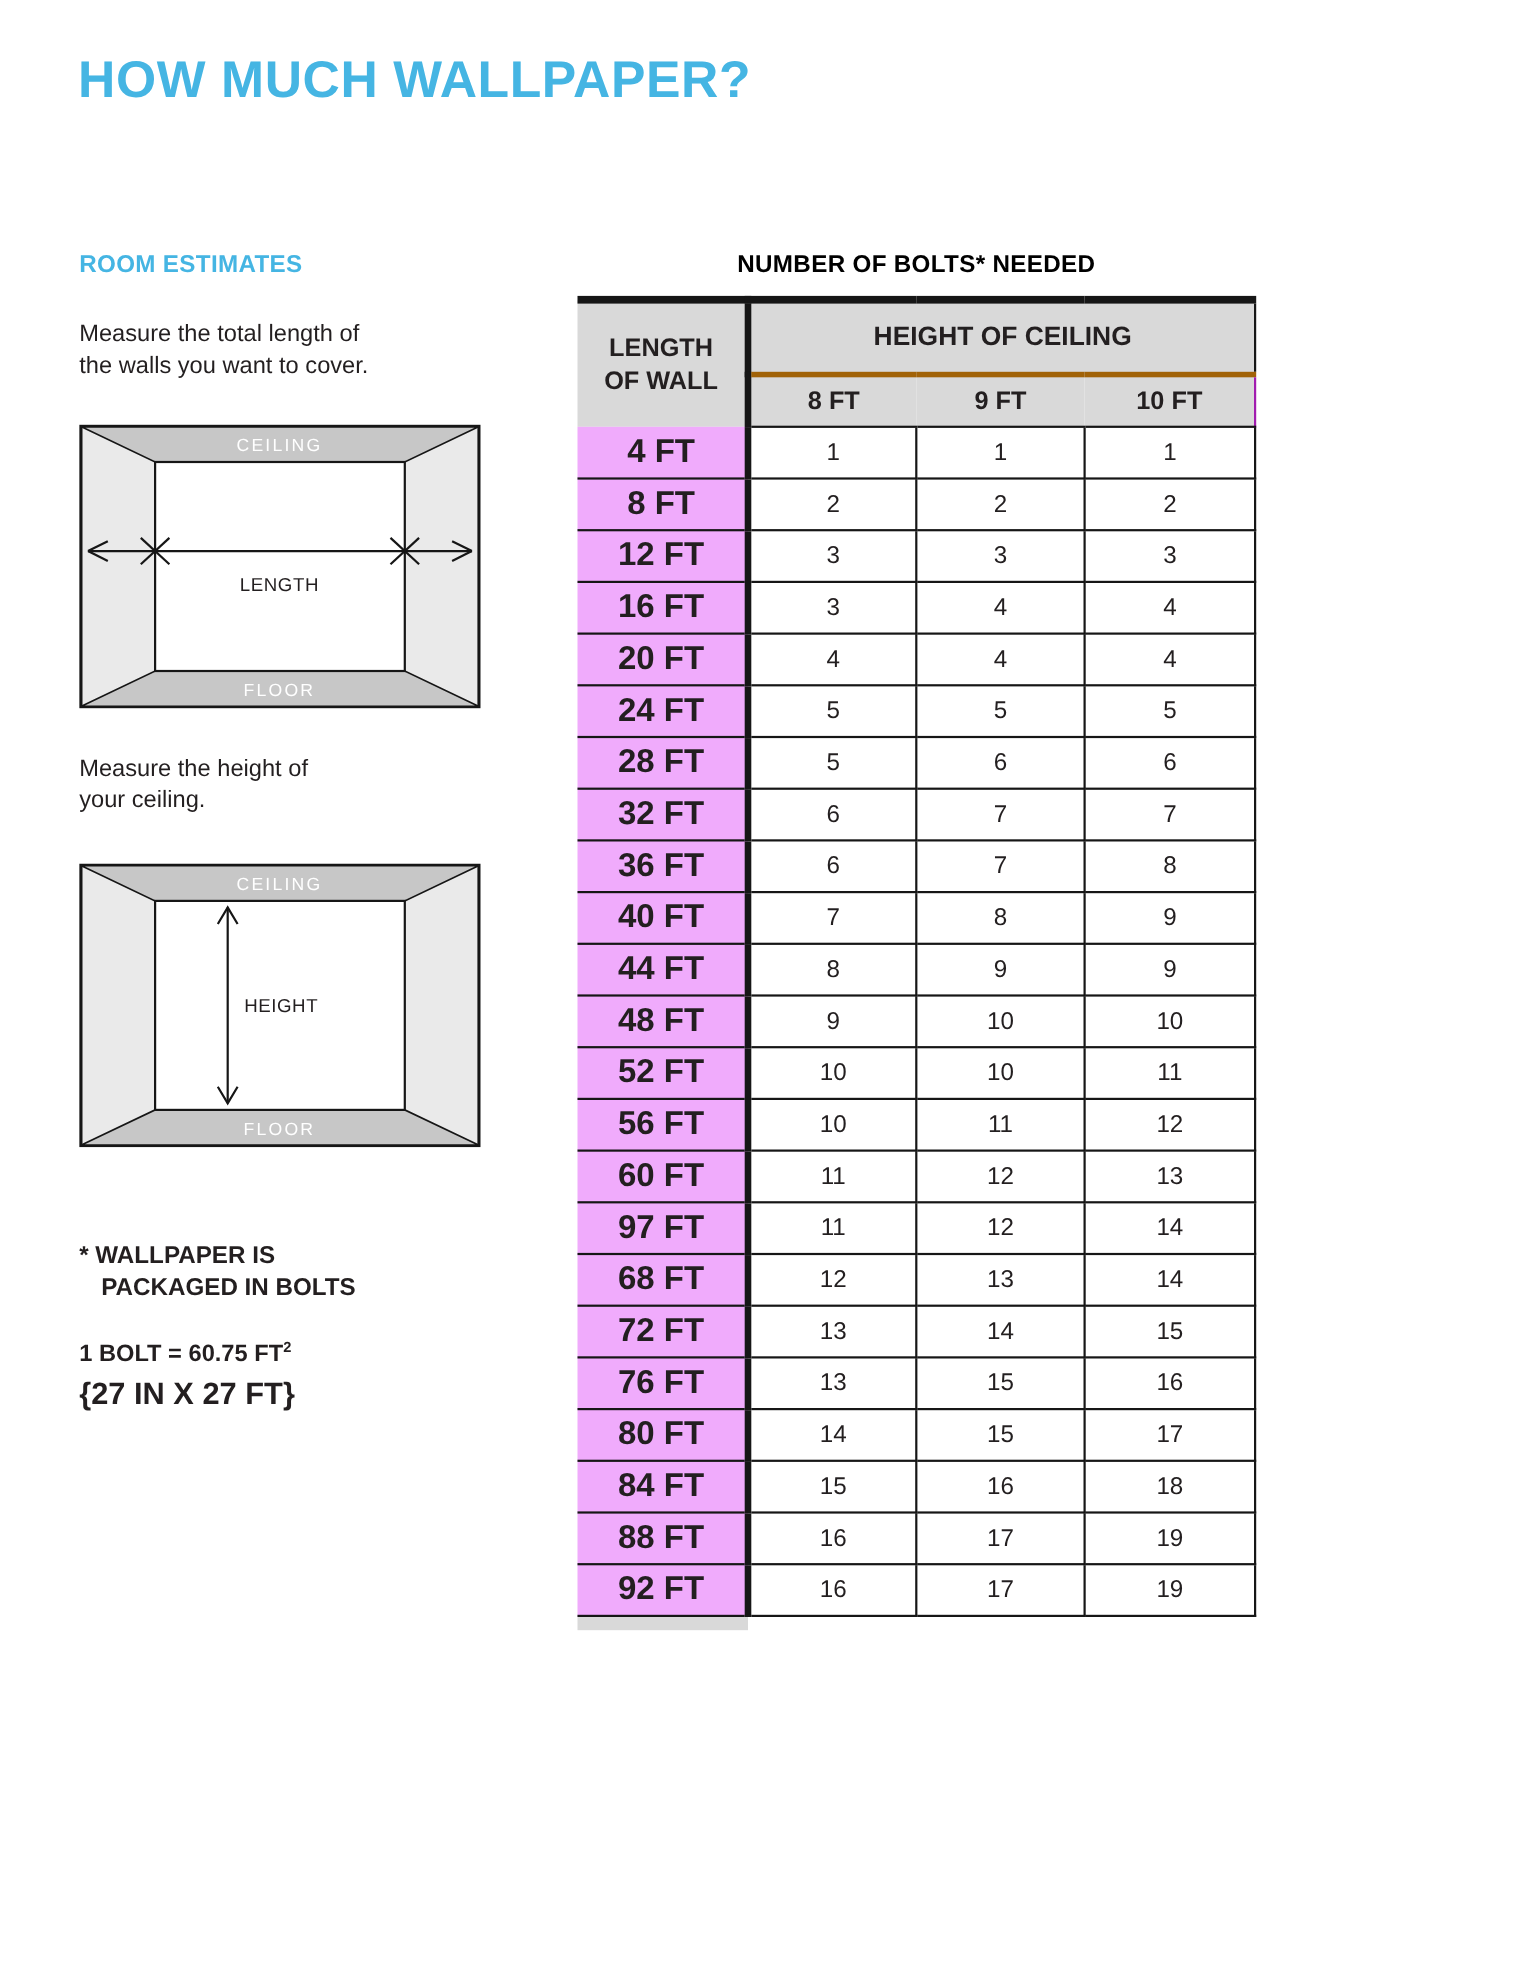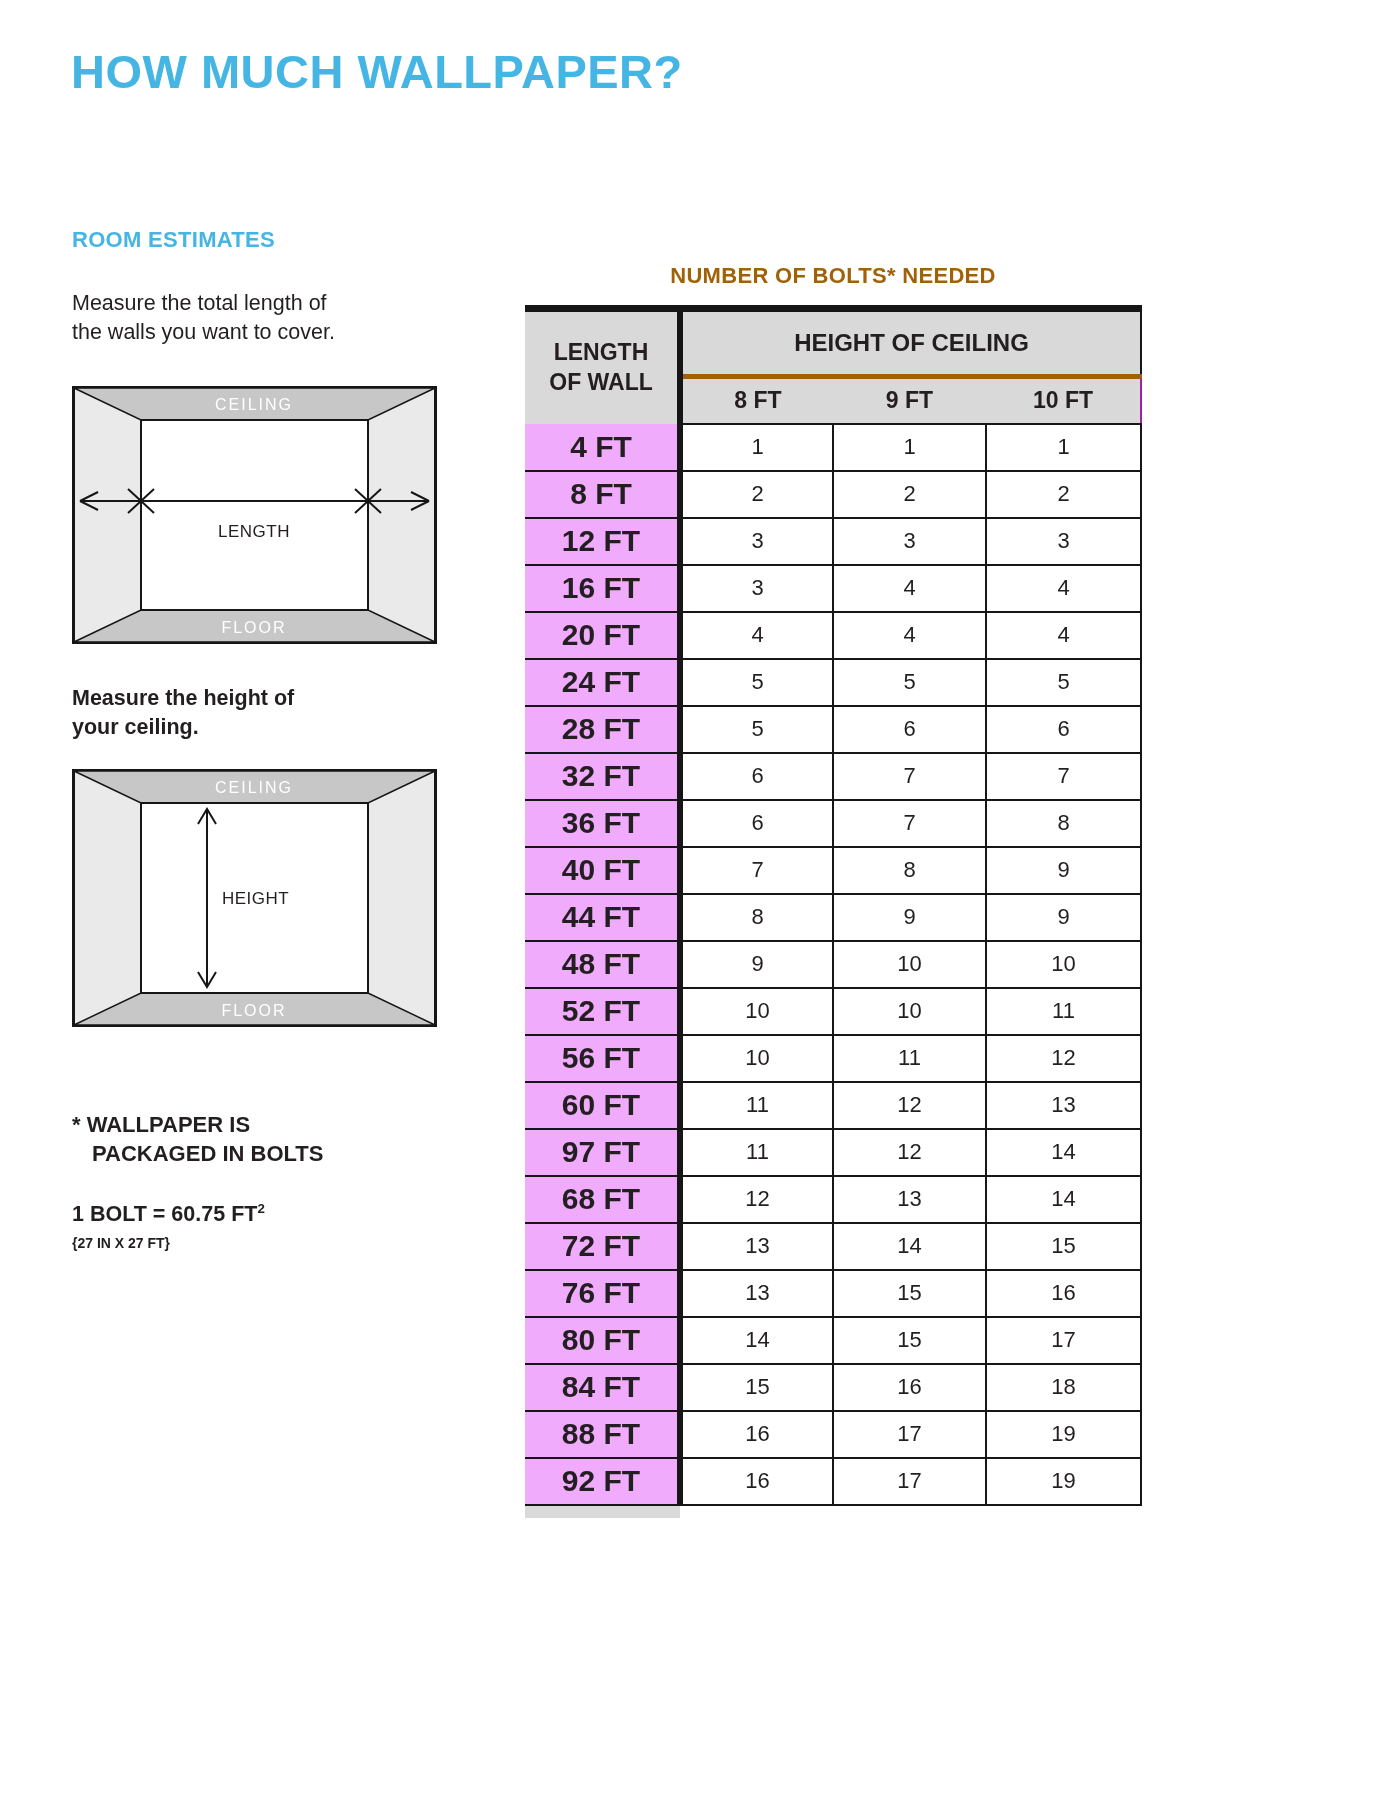--- a/index.html
+++ b/index.html
@@ -26,36 +26,36 @@
   .section-heading {
     margin: 0 0 36px 0;
     font-size: 22px; font-weight: bold; letter-spacing: 0.3px;
   }
   .para {
     margin: 0;
     font-size: 21.5px; line-height: 1.33;
     white-space: pre-line;
   }
   .step1 { margin-bottom: 40px; }
-  .step2 { margin: 40px 0 28px 0; font-weight: bold; }
+  .step2 { margin: 40px 0 44px 0; }
   .step3 { margin: 40px 0 0 0; }
 
   .diagram { display: block; }
   .svg-label-white { fill: #ffffff; font-size: 16px; letter-spacing: 2px; font-family: "Liberation Sans", sans-serif; }
   .svg-label-dark { fill: #231f20; font-size: 17px; letter-spacing: 0.5px; font-family: "Liberation Sans", sans-serif; }
 
   .footnote {
     margin: 84px 0 0 0;
     font-size: 22px; font-weight: bold; line-height: 1.3;
     padding-left: 20px; text-indent: -20px;
     white-space: pre-line;
   }
   .bolt-eq { margin: 32px 0 0 0; font-size: 21.5px; font-weight: bold; }
   .bolt-eq sup { font-size: 0.62em; vertical-align: super; }
-  .bolt-dim { margin: 8px 0 0 0; font-size: 14px; font-weight: bold; }
+  .bolt-dim { margin: 8px 0 0 0; font-size: 28px; font-weight: bold; }
 
   .table-heading {
     margin: 0 0 16px 0;
     font-size: 22px; font-weight: bold; letter-spacing: 0.3px;
     text-align: center;
   }
 
   table.bolts {
     border-collapse: collapse;
     width: 616px;
@@ -150,21 +150,21 @@
 
 
   <p class="footnote">* WALLPAPER IS
 PACKAGED IN BOLTS</p>
 
   <p class="bolt-eq"><span>1 BOLT = 60.75 FT</span><sup>2</sup></p>
   <p class="bolt-dim">{27 IN X 27 FT}</p>
 </div>
 
 <div class="right-col">
-  <h2 class="table-heading accent" style="color: #a16207; margin-top: 36px;">NUMBER OF BOLTS* NEEDED</h2>
+  <h2 class="table-heading accent" style="color: #000000;">NUMBER OF BOLTS* NEEDED</h2>
 
   <table class="bolts">
     <colgroup>
       <col style="width:155px">
       <col style="width:153px">
       <col style="width:153px">
       <col style="width:155px">
     </colgroup>
     <thead>
       <tr>

